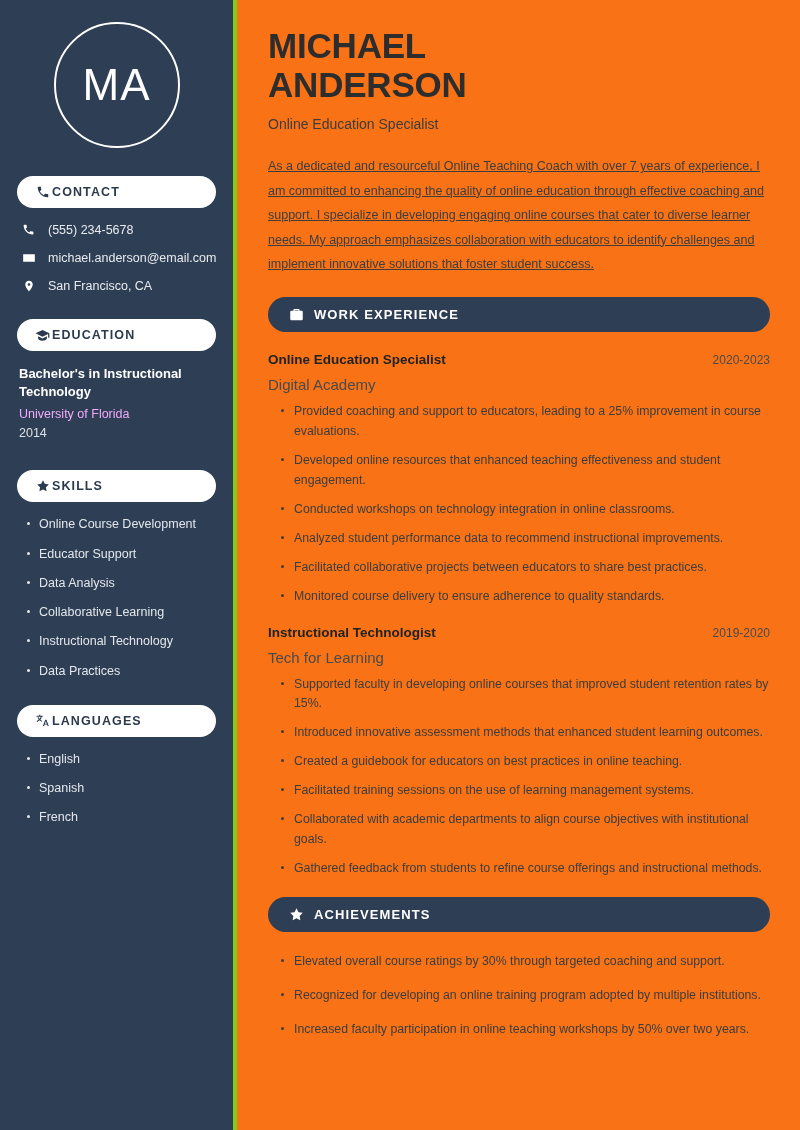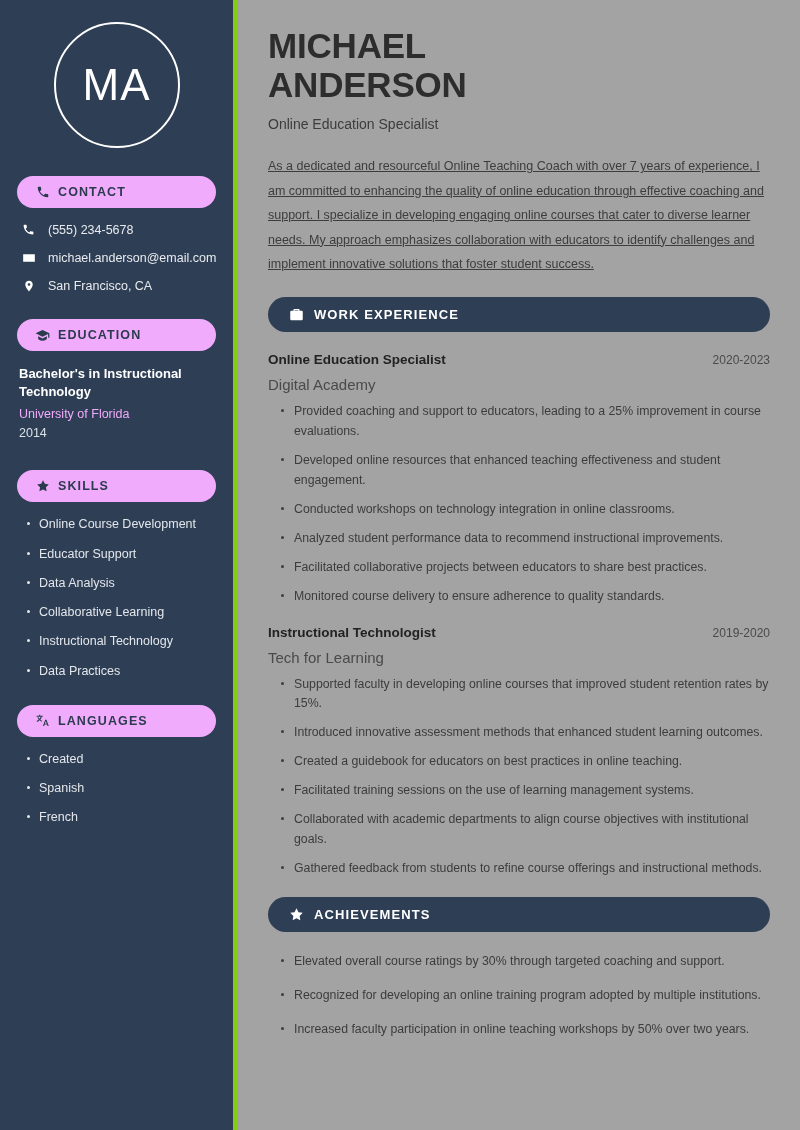--- a/index.html
+++ b/index.html
@@ -50,27 +50,27 @@
     align-items: center;
     justify-content: center;
     color: #ffffff;
     font-size: 44px;
     font-weight: 400;
     letter-spacing: 1px;
   }
 
   
   .pill {
-    background: #f0abfc;
+    background: #ffffff;
     color: #2b3a4d;
     border-radius: 22px;
     height: 32px;
     display: flex;
     align-items: center;
-    gap: 8px;
+    gap: 2px;
     padding: 0 18px;
     font-size: 12.5px;
     font-weight: bold;
     letter-spacing: 1.1px;
     margin-bottom: 14px;
   }
   .pill .ic {
     display: flex;
     align-items: center;
     justify-content: center;
@@ -139,21 +139,21 @@
     top: 6px;
     width: 3px;
     height: 3px;
     border-radius: 50%;
     background: #e3e7ec;
   }
 
   
   .main {
     flex: 1;
-    background: #a3a3a3;
+    background: #f97316;
     padding: 26px 30px 0 31px;
   }
 
   .name {
     font-size: 35px;
     font-weight: bold;
     color: #2d2d2d;
     line-height: 1.12;
     letter-spacing: -0.2px;
     text-transform: uppercase;
@@ -331,21 +331,21 @@
       <span class="ic">
         <svg width="15" height="15" viewBox="0 0 24 24" fill="#2b3a4d">
           <path d="M2.5 4.2h4.1V2.6h1.7v1.6h4.1v1.6h-1.6c-.4 1.9-1.2 3.5-2.3 4.8.9.8 1.9 1.4 3 1.9l-.7 1.6c-1.4-.6-2.6-1.4-3.6-2.4-1.1 1.1-2.4 1.9-3.9 2.5l-.7-1.6c1.3-.5 2.5-1.2 3.4-2.1-.9-1.1-1.5-2.4-1.9-3.8h1.7c.3 1 .8 1.9 1.4 2.6.9-1 1.5-2.2 1.8-3.5H2.5V4.2z"></path>
           <path d="M16.3 10.6h2.1l3.6 10.2h-1.9l-.8-2.4h-3.9l-.8 2.4h-1.9l3.6-10.2zm1 2.3-1.4 4.1h2.8l-1.4-4.1z"></path>
         </svg>
       </span>
       <span>LANGUAGES</span>
     </div>
 
     <ul class="side-list">
-      <li>Created</li>
+      <li>English</li>
       <li>Spanish</li>
       <li>French</li>
     </ul>
 
   </aside>
 
   <main class="main">
 
     <h1 class="name">
       <span>MICHAEL</span><br>

